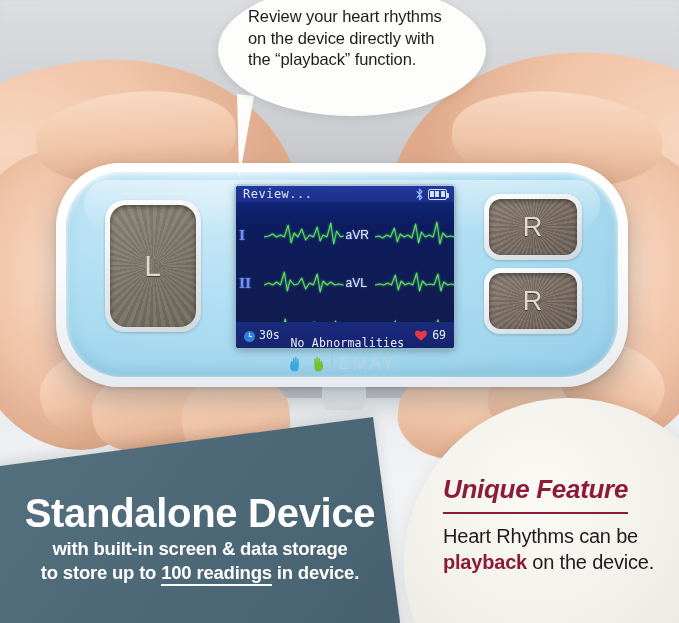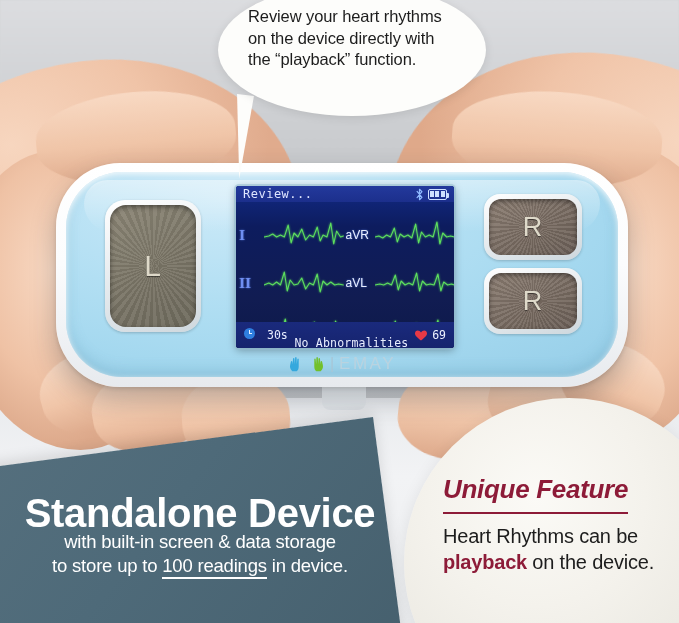--- a/index.html
+++ b/index.html
@@ -172,21 +172,21 @@
   .wave{width:82px;height:44px;}
   .wave polyline{fill:none;stroke:#5ee05e;stroke-width:1.1;stroke-linejoin:round;stroke-linecap:round;
     filter:drop-shadow(0 0 1.2px rgba(90,230,90,.8));}
 
   .scr-status{
     position:absolute;left:0;bottom:0;width:100%;height:26px;
     background:linear-gradient(180deg,#1a2a7d 0%, #16246e 100%);
     display:flex;align-items:center;justify-content:space-between;
     padding:0 8px;box-sizing:border-box;
   }
-  .st-left{display:flex;align-items:flex-start;gap:12px;color:#e6ecff;font-size:11.5px;}
+  .st-left{display:flex;align-items:flex-end;gap:4px;color:#e6ecff;font-size:11.5px;}
   .st-clock{width:11px;height:11px;border-radius:50%;background:#2f7fe0;position:relative;display:block;}
   .st-clock:before{content:"";position:absolute;left:5px;top:2.4px;width:1.3px;height:3.6px;background:#eaf2ff;}
   .st-clock:after{content:"";position:absolute;left:5px;top:5.2px;width:3.2px;height:1.3px;background:#eaf2ff;}
   .st-mid{color:#e9eeff;font-size:11.5px;letter-spacing:.2px;margin-top:16px;}
   .st-right{display:flex;align-items:center;gap:5px;color:#eef2ff;font-size:11.5px;}
   .heart{width:12px;height:11px;display:block;}
 
   
   .brand{
     position:absolute;left:0;right:0;top:178px;height:28px;
@@ -227,21 +227,21 @@
   }
   .panel-left-text{
     position:absolute;left:0px;top:496px;width:400px;text-align:center;
     color:#ffffff;
   }
   .pl-title{
     font-size:40px;font-weight:bold;letter-spacing:-.3px;line-height:34px;
     font-family:"Liberation Sans",sans-serif;
   }
   .pl-sub{
-    font-size:18.5px;font-weight:normal;line-height:24px;margin-top:0;
+    font-size:18.5px;font-weight:bold;line-height:24px;margin-top:7px;
     font-family:"Liberation Sans",sans-serif;letter-spacing:-.2px;
   }
   .pl-sub .ul{border-bottom:2px solid #ffffff;padding-bottom:1px;}
 
   
   .circle-right{
     position:absolute;left:404px;top:398px;width:330px;height:330px;
     border-radius:50%;
     background:radial-gradient(60% 60% at 40% 30%, #fbfaf6 0%, #f4f2ec 55%, #eceae3 100%);
     box-shadow:0 2px 16px rgba(0,0,0,.08);

